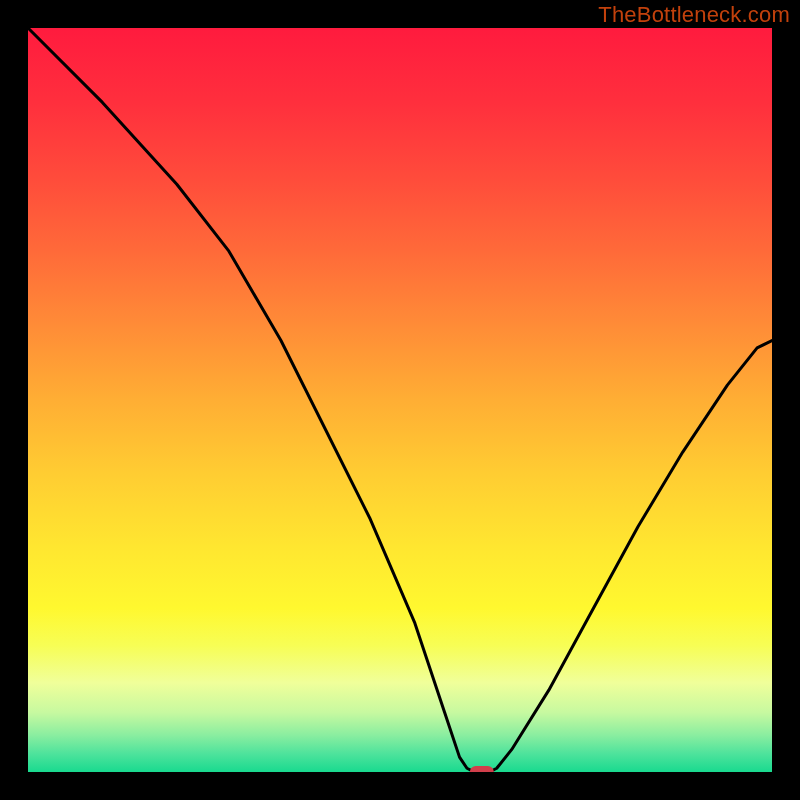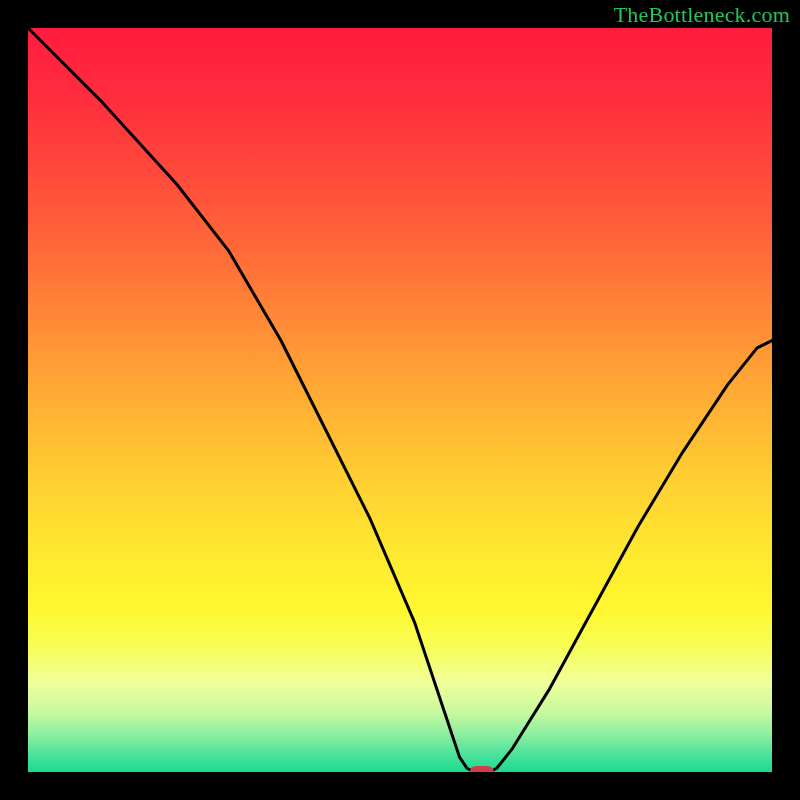--- a/index.html
+++ b/index.html
@@ -15,22 +15,22 @@
     left: 0;
     top: 0;
     width: 800px;
     height: 800px;
     background: #000;
   }
   .watermark {
     position: absolute;
     top: 2px;
     right: 10px;
-    color: #22c55e;
-    font-family: Liberation Serif, serif;
+    color: #c2410c;
+    font-family: Liberation Sans, sans-serif;
     font-size: 22px;
     letter-spacing: 0.2px;
   }
   .plot {
     position: absolute;
     left: 28px;
     top: 28px;
     width: 744px;
     height: 744px;
   }

